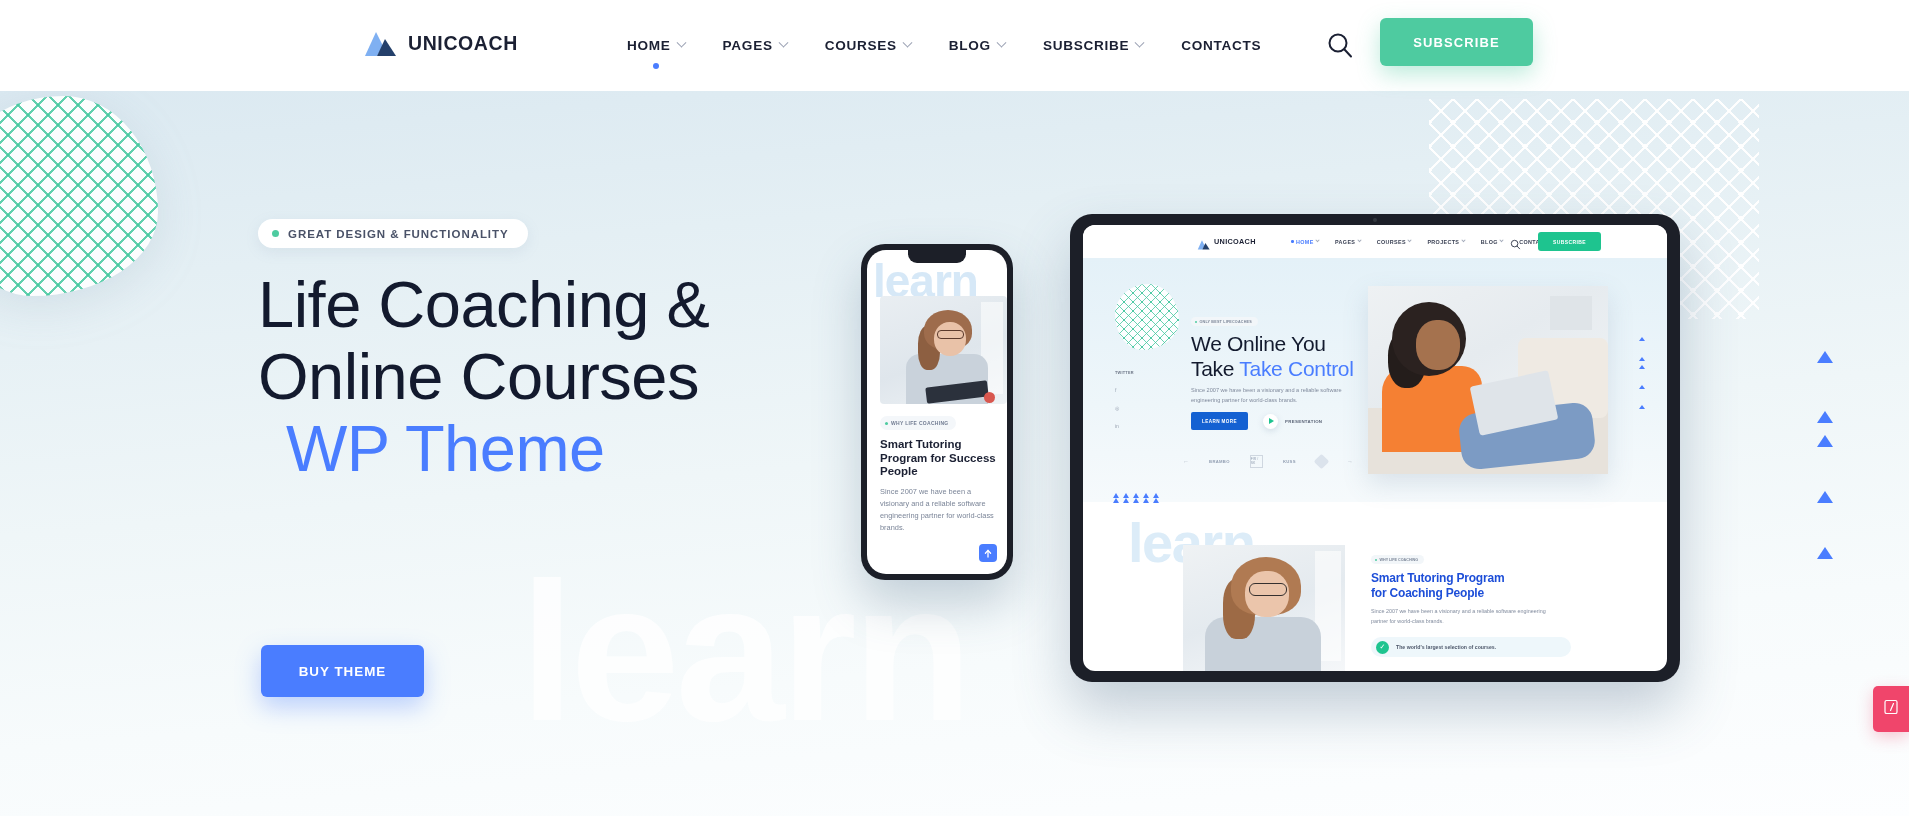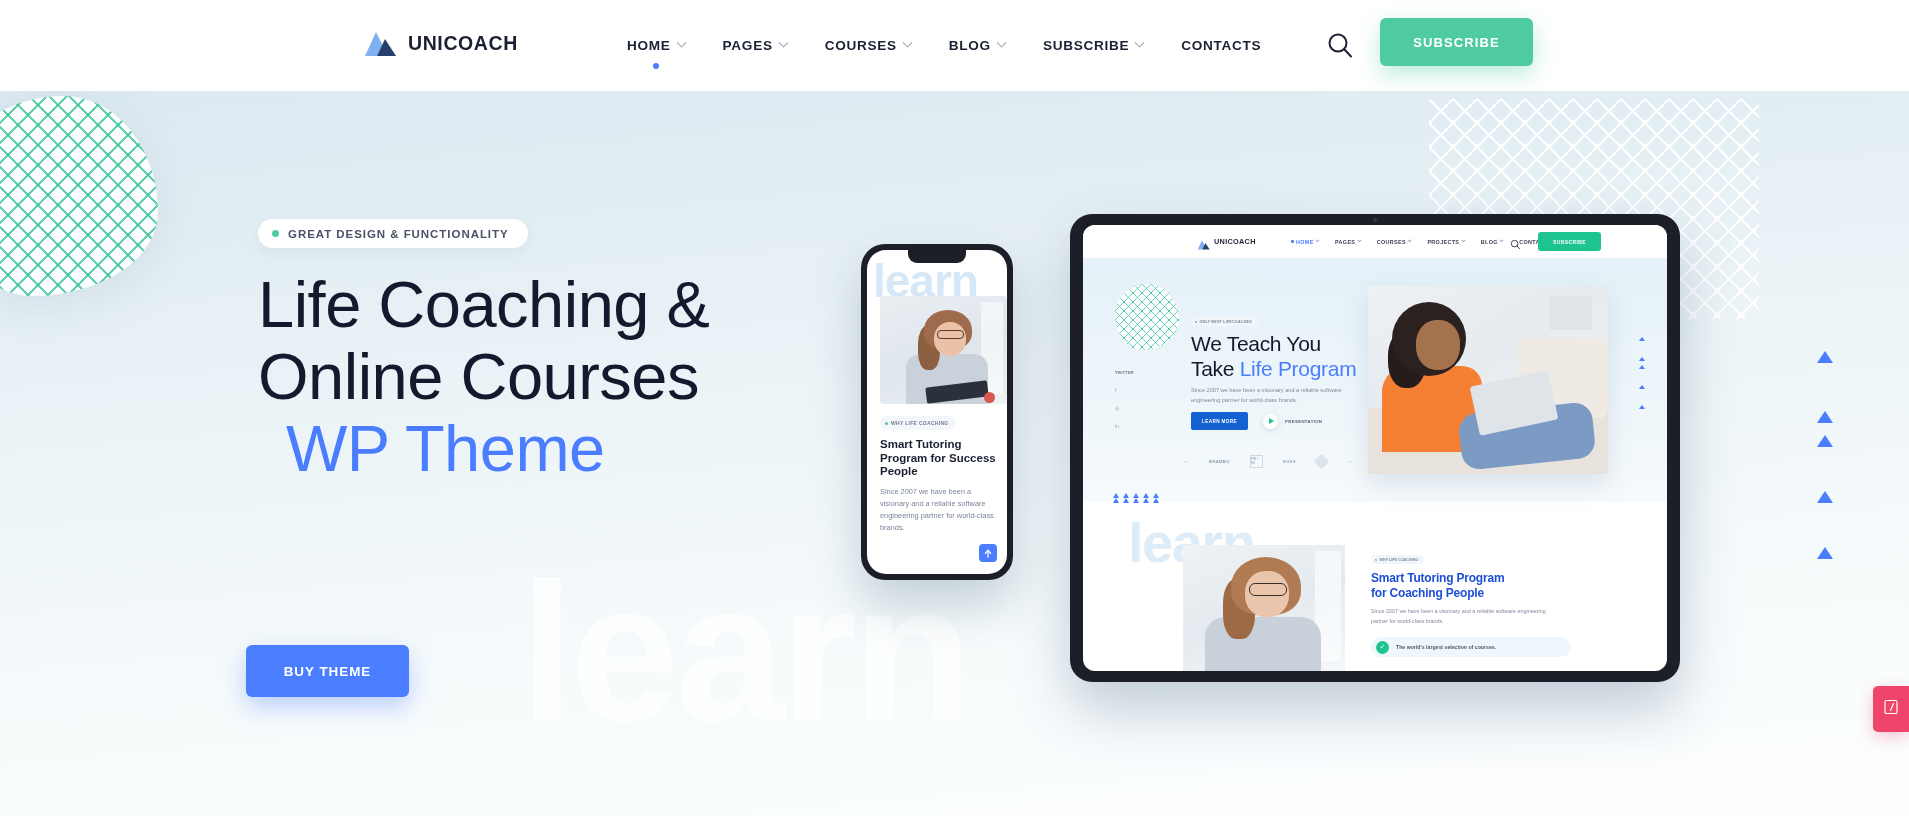--- a/index.html
+++ b/index.html
@@ -113,21 +113,21 @@
   }
 
   .hero-title {
     position: absolute; left: 258px; top: 178px;
     font-size: 65px; line-height: 72px; font-weight: normal;
     color: #131a2e; letter-spacing: -0.5px;
   }
   .hero-title .accent { color: #4a7dff; margin-left: 28px; }
 
   .buy-btn {
-    position: absolute; left: 246px; top: 554px;
+    position: absolute; left: 261px; top: 554px;
     width: 163px; height: 52px; border-radius: 6px;
     background: #4a7dff; border: none; cursor: pointer;
     color: #fff; font-size: 13.4px; font-weight: bold; letter-spacing: 1px;
     display: flex; align-items: center; justify-content: center;
     box-shadow: 0 10px 24px rgba(74,125,255,0.34);
   }
   .tri-col {
     position: absolute; right: 76px; top: 260px;
     display: flex; flex-direction: column; align-items: center;
   }
@@ -529,22 +529,22 @@
           <span class="ic">◎</span>
           <span class="ic">in</span>
         </div>
 
         <div class="t-badge">
           <span class="d"></span>
           <span class="t">ONLY BEST LIFECOACHES</span>
         </div>
 
         <div class="t-title">
-          <span>We Teach You</span><br>
-          <span>Take </span><span class="accent">Life Program</span>
+          <span>We Online You</span><br>
+          <span>Take </span><span class="accent">Take Control</span>
         </div>
 
         <div class="t-desc">Since 2007 we have been a visionary and a reliable software engineering partner for world-class brands.</div>
 
         <div class="t-learn">LEARN MORE</div>
         <div class="t-pres">
           <span class="circ">
               <i class="tri3"></i>
             </span>
           <span class="lbl">PRESENTATION</span>

